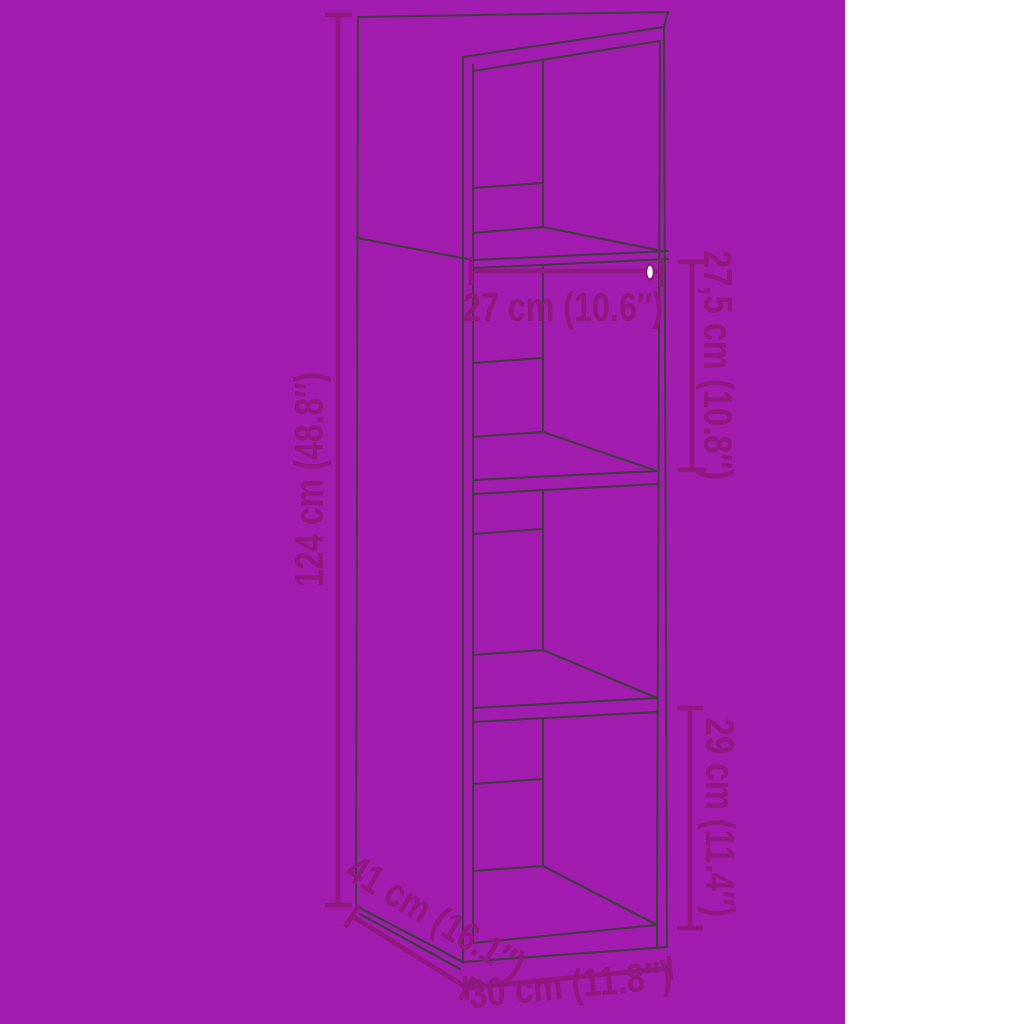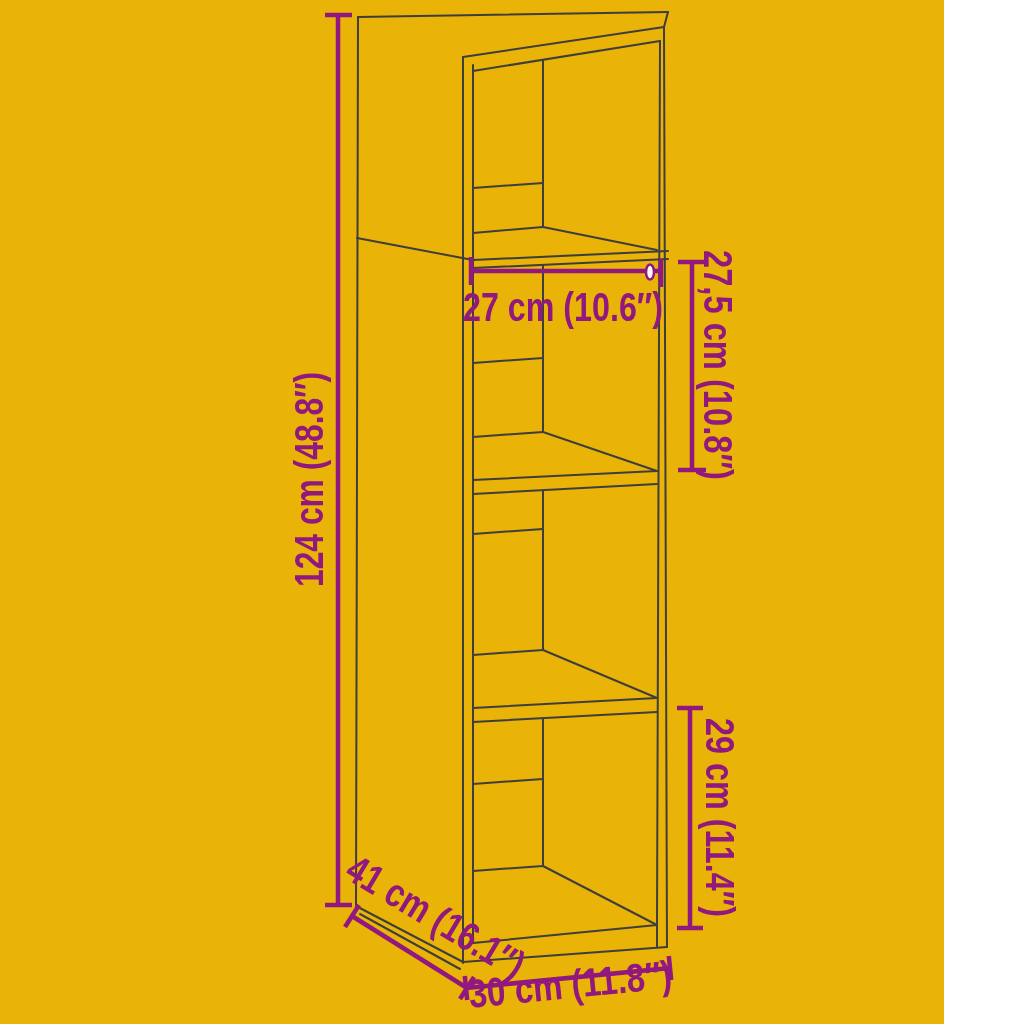--- a/index.html
+++ b/index.html
@@ -5,23 +5,23 @@
   html, body {
     margin: 0;
     padding: 0;
     background: #ffffff;
     width: 1024px;
     height: 1024px;
     font-family: "Liberation Sans", sans-serif;
   }
   #stage {
     position: relative;
-    width: 944px;
+    width: 845px;
     height: 1024px;
-    background: #eab308;
+    background: #a21caf;
     overflow: hidden;
   }
   svg { display: block; }
   .cab-line {
     fill: none;
     stroke: #3E3E3D;
     stroke-width: 2;
     stroke-linecap: round;
     stroke-linejoin: round;
   }

